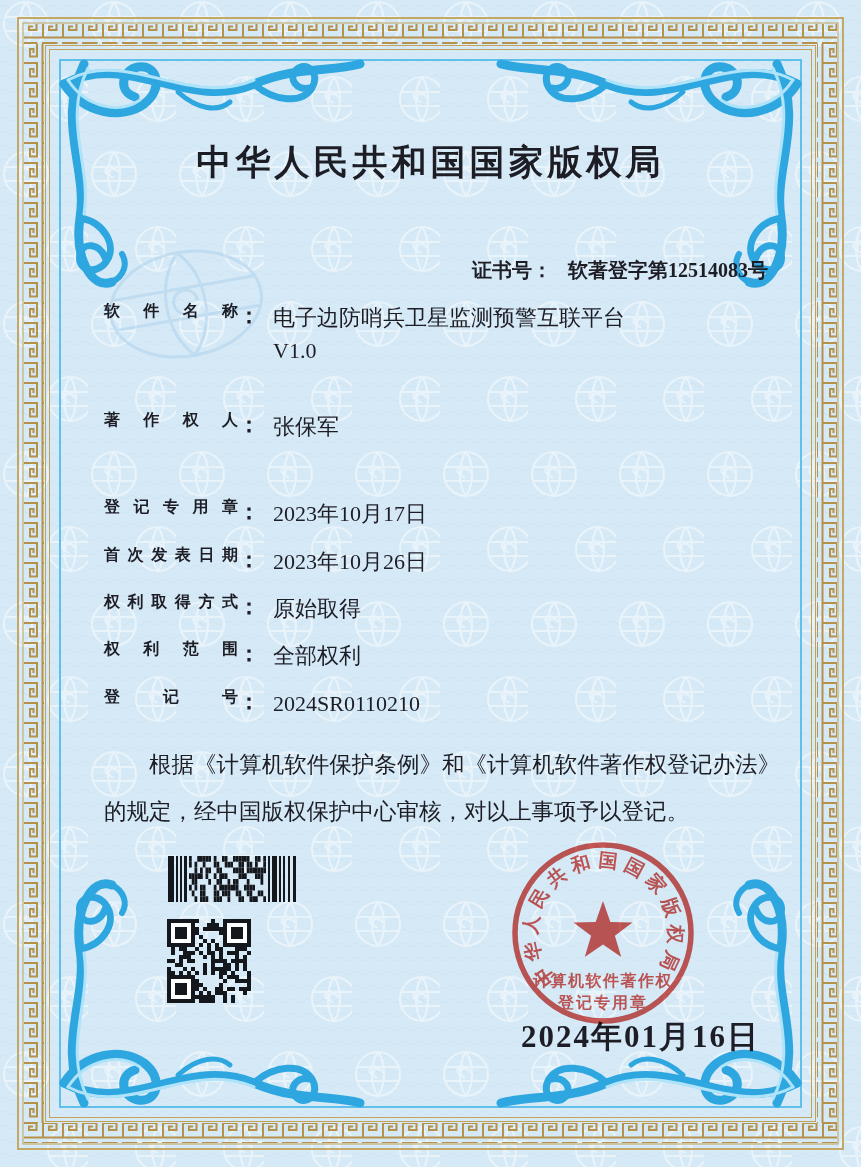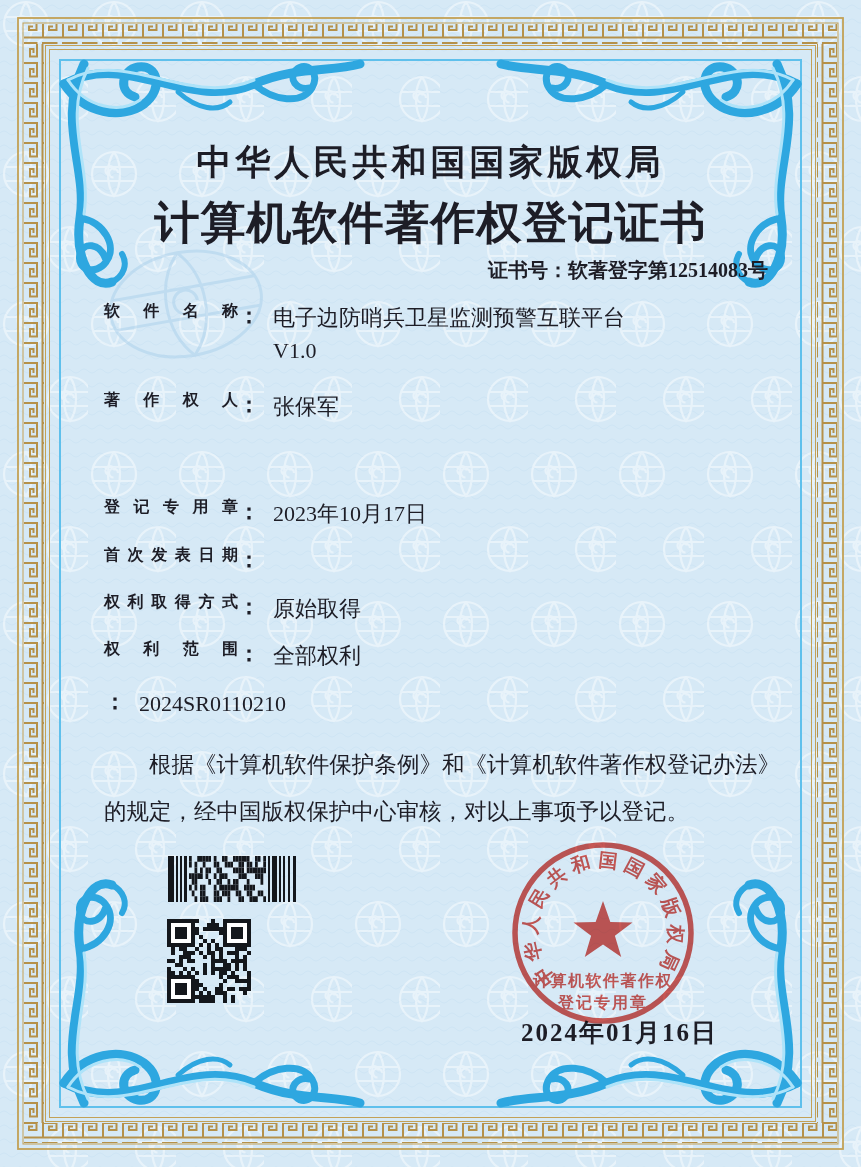--- a/index.html
+++ b/index.html
@@ -19,39 +19,39 @@
     font-size:35px;font-weight:bold;letter-spacing:4px;
   }
   .cert-title{
     position:absolute;top:193px;left:0;width:100%;text-align:center;
     font-size:45px;font-weight:bold;letter-spacing:1px;
   }
   .certno-line{
     position:absolute;top:257px;right:93px;
     font-size:20px;font-weight:bold;
   }
-  .certno-line .val{margin-left:0;}
+  .certno-line .val{margin-left:16px;}
   .frow{position:absolute;left:104px;display:flex;align-items:flex-start;}
-  .r0{top:301px}.r1{top:390px}.r2{top:497px}.r3{top:545px}.r4{top:592px}.r5{top:639px}.r6{top:687px}
+  .r0{top:301px}.r1{top:410px}.r2{top:497px}.r3{top:545px}.r4{top:592px}.r5{top:639px}.r6{top:687px}
   .flabel{
     display:inline-block;width:134px;
     text-align:justify;text-align-last:justify;
     font-size:16px;font-weight:bold;white-space:nowrap;
   }
   .colon{font-size:22px;font-weight:bold;}
   .fvalue{margin-left:13px;font-size:22px;font-weight:normal;line-height:33px;}
   .fvalue .l2{display:block;}
   .statement{
     position:absolute;top:741px;left:104px;width:676px;
     font-size:22.5px;font-weight:normal;line-height:47px;
     text-indent:2em;text-align:justify;
   }
   .issue-date{
     position:absolute;top:1016px;left:521px;z-index:5;
-    font-size:25px;font-weight:bold;letter-spacing:2px;
+    font-size:31px;font-weight:bold;letter-spacing:2px;
   }
   #barcode-svg{position:absolute;left:168px;top:856px;z-index:3;}
   #qr-svg{position:absolute;left:167px;top:919px;z-index:3;}
   #seal-svg{position:absolute;left:503px;top:833px;z-index:4;mix-blend-mode:multiply;}
 </style>
 </head>
 <body>
 
 <div class="page">
 
@@ -121,21 +121,20 @@
     <g>
       <use href="#flo" transform="translate(58,58)"></use>
       <use href="#flo" transform="translate(803,58) scale(-1,1)"></use>
       <use href="#flo" transform="translate(58,1109) scale(1,-1)"></use>
       <use href="#flo" transform="translate(803,1109) scale(-1,-1)"></use>
     </g>
   </svg>
 
   <div class="content">
     <div class="issuer">中华人民共和国国家版权局</div>
-    <div class="cert-title">计算机软件著作权登记证书</div>
 
     <div class="certno-line">
       <span>证书号</span><span>：</span><span class="val">软著登字第12514083号</span>
     </div>
 
     <div class="frow r0">
       <span class="flabel">软件名称</span>
         <span class="colon">：</span>
       <span class="fvalue"><span>电子边防哨兵卫星监测预警互联平台</span><span class="l2">V1.0</span></span>
     </div>
@@ -148,35 +147,37 @@
 
     <div class="frow r2">
       <span class="flabel">登记专用章</span>
         <span class="colon">：</span>
       <span class="fvalue">2023年10月17日</span>
     </div>
 
     <div class="frow r3">
       <span class="flabel">首次发表日期</span>
         <span class="colon">：</span>
+      <span class="fvalue">2023年10月26日</span>
     </div>
 
     <div class="frow r4">
       <span class="flabel">权利取得方式</span>
         <span class="colon">：</span>
       <span class="fvalue">原始取得</span>
     </div>
 
     <div class="frow r5">
       <span class="flabel">权利范围</span>
         <span class="colon">：</span>
       <span class="fvalue">全部权利</span>
     </div>
 
     <div class="frow r6">
+      <span class="flabel">登记号</span>
         <span class="colon">：</span>
       <span class="fvalue">2024SR0110210</span>
     </div>
 
     <div class="statement">根据《计算机软件保护条例》和《计算机软件著作权登记办法》的规定，经中国版权保护中心审核，对以上事项予以登记。</div>
 
     <div class="issue-date">2024年01月16日</div>
   </div>
 
   <svg id="barcode-svg" width="128" height="46" viewBox="0 0 128 46">

